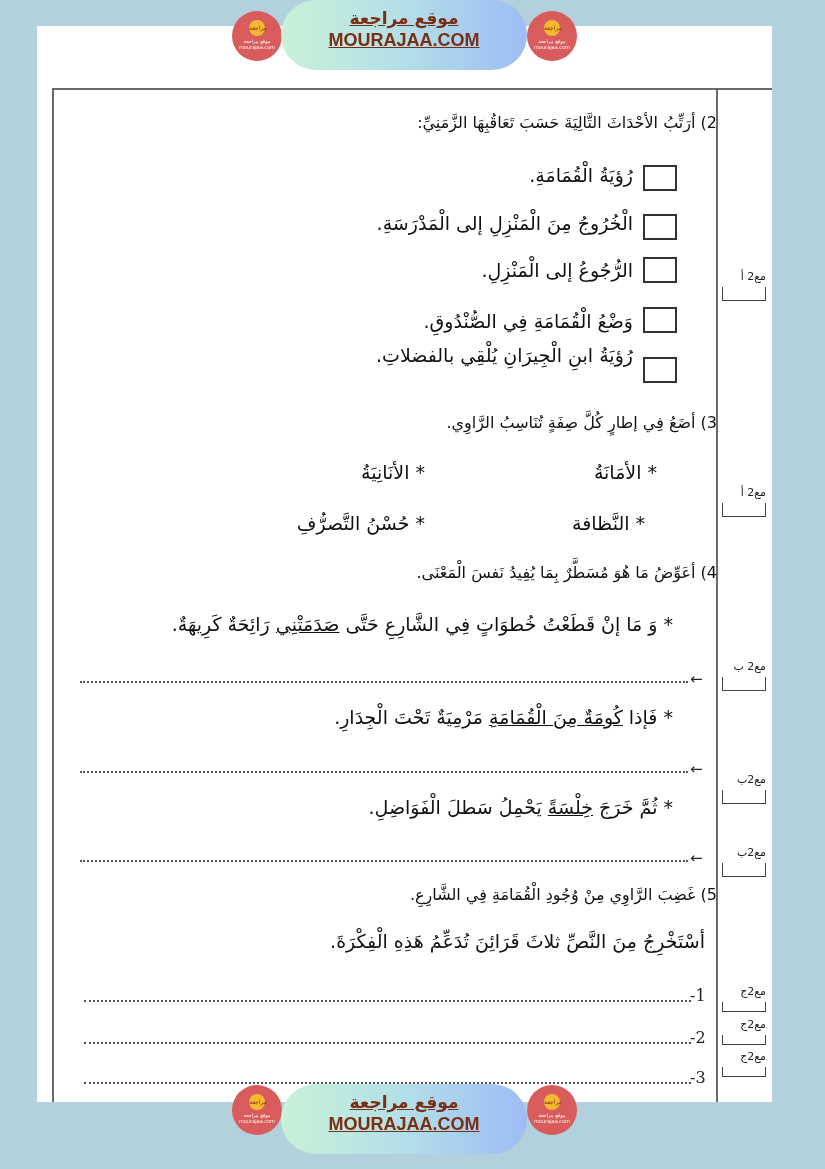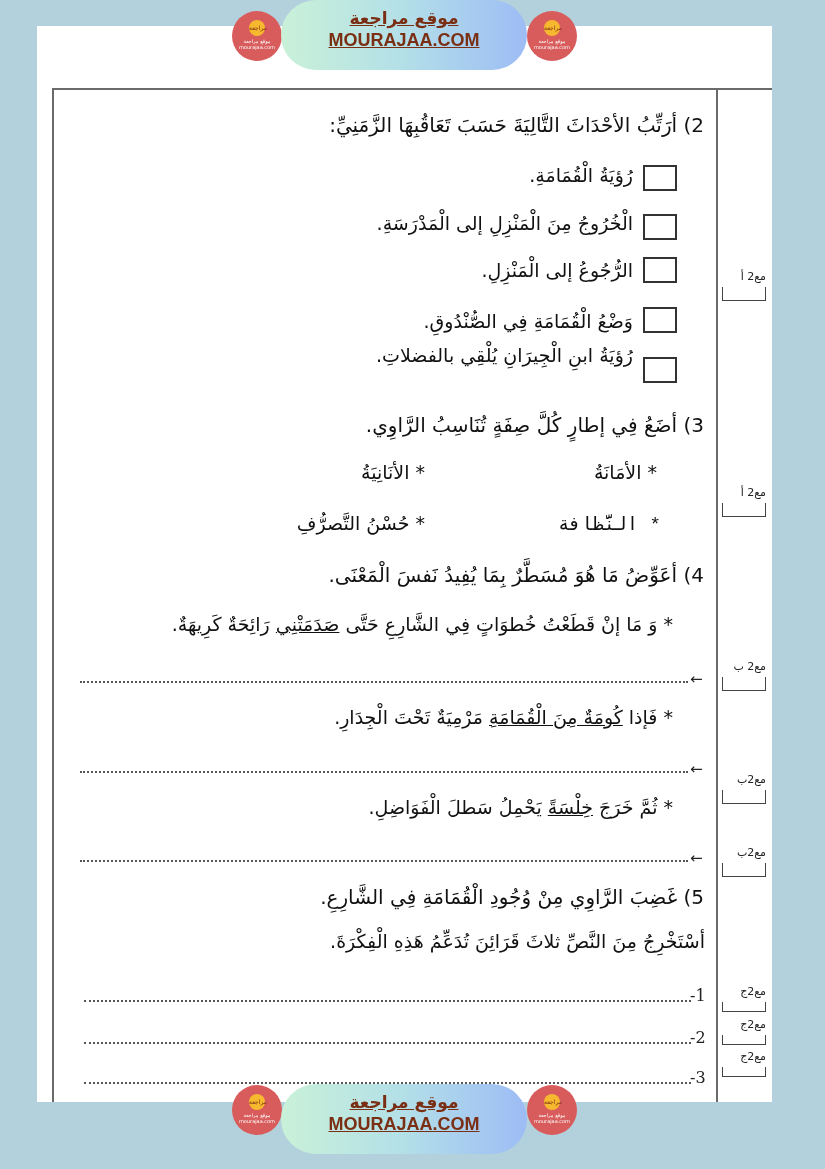--- a/index.html
+++ b/index.html
@@ -17,21 +17,21 @@
     border-left:2px solid #6a6a6a; border-top:2px solid #6a6a6a;
     box-sizing:border-box;
   }
   .divider {
     position:absolute; left:716px; top:88px; width:2px; height:1014px; background:#6a6a6a;
   }
   .txt {
     position:absolute; direction:rtl; text-align:right; color:#111;
     font-family:"DejaVu Sans", sans-serif; white-space:nowrap;
   }
-  .q { font-size:20px; right:121px; }
+  .q { font-size:16px; right:108px; }
   .item { font-size:19px; }
   .cb {
     position:absolute; width:34px; height:26px; border:2px solid #333; box-sizing:border-box; background:#fff;
   }
   .u { text-decoration:underline; }
   .dots {
     position:absolute; height:0; border-top:2px dotted #555;
   }
   .arrow { position:absolute; font-size:15px; color:#222; }
   .numlbl { position:absolute; font-size:16px; color:#222; font-family:"DejaVu Serif", serif; }
@@ -95,21 +95,21 @@
 <div class="txt item" style="right:192px;top:344px;">رُؤيَةُ ابنِ الْجِيرَانِ يُلْقِي بالفضلاتِ.</div>
 
 <div class="score" style="left:722px;top:270px;">
   <span class="lbl">مع2 أ</span>
   <span class="box"></span>
 </div>
 
 <div class="txt q" style="top:413px;margin-left:47px;">3) أضَعُ فِي إطارٍ كُلَّ صِفَةٍ تُنَاسِبُ الرَّاوِي.</div>
 <div class="txt item" style="right:168px;top:461px;">* الأمَانَةُ</div>
 <div class="txt item" style="right:400px;top:461px;margin-left:25px;">* الأنَانِيَةُ</div>
-<div class="txt item" style="right:164px;top:512px;font-family:Liberation Mono, monospace;">* النَّظافة</div>
+<div class="txt item" style="right:180px;top:512px;">* النَّظافة</div>
 <div class="txt item" style="right:400px;top:512px;">* حُسْنُ التَّصرُّفِ</div>
 
 <div class="score" style="left:722px;top:486px;">
   <span class="lbl">مع2 أ</span>
   <span class="box"></span>
 </div>
 
 <div class="txt q" style="top:563px;">4) أعَوِّضُ مَا هُوَ مُسَطَّرٌ بِمَا يُفِيدُ نَفسَ الْمَعْنَى.</div>
 
 <div class="txt item" style="right:152px;top:613px;margin-left:8px;">

